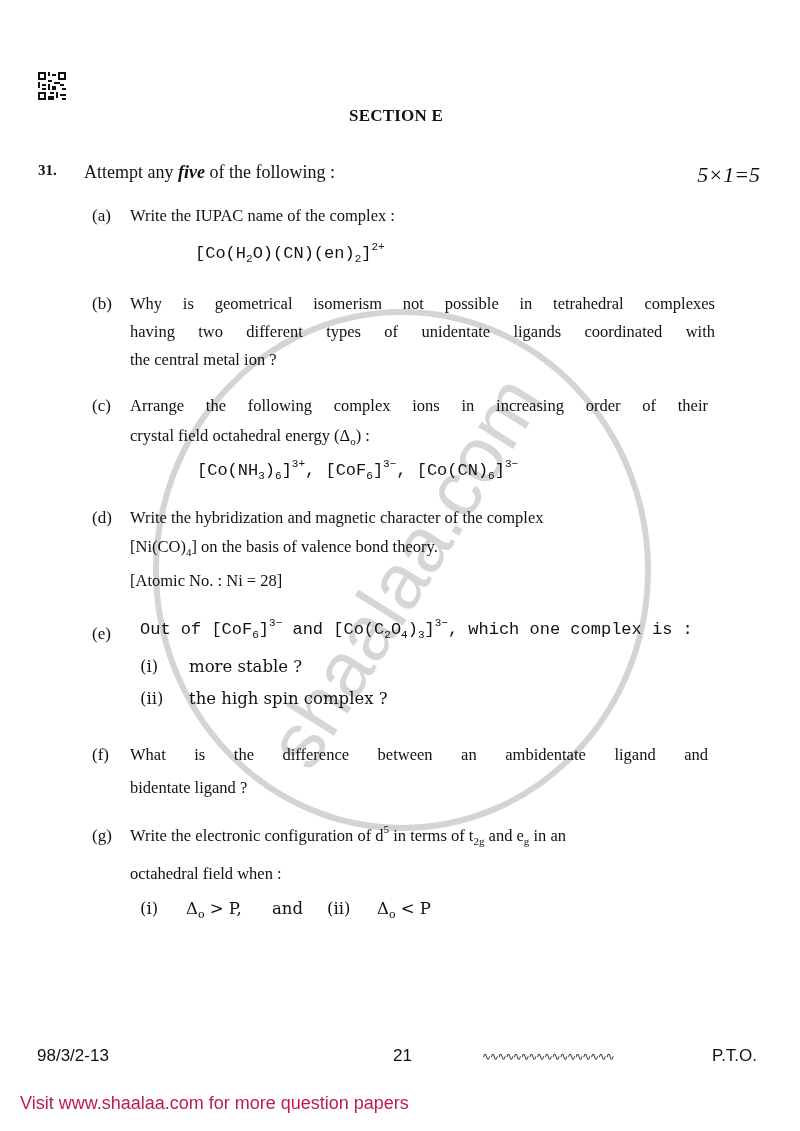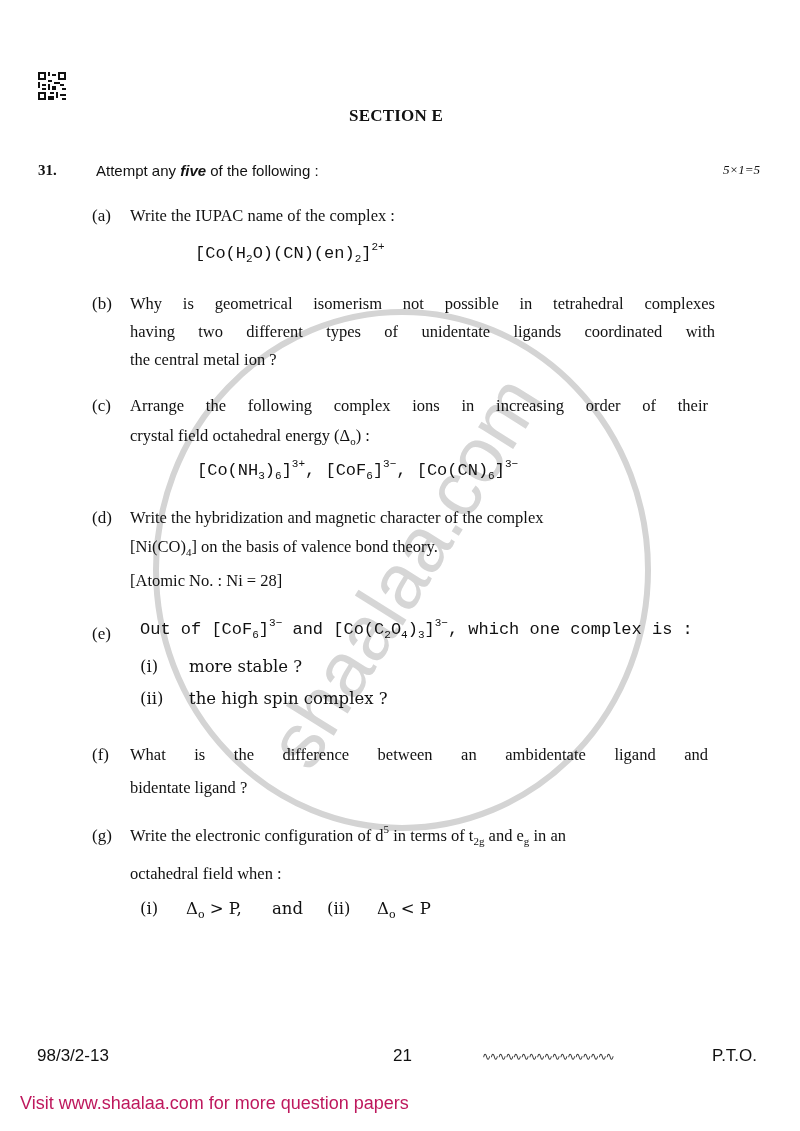--- a/index.html
+++ b/index.html
@@ -3,22 +3,22 @@
   <meta charset="utf-8">
   <style>
     html, body { margin: 0; padding: 0; background: #ffffff; }
     body { width: 800px; height: 1131px; position: relative; overflow: hidden;
            font-family: "DejaVu Serif", "Liberation Serif", serif; color: #111; }
     .abs { position: absolute; }
     .qr { left: 38px; top: 72px; width: 28px; height: 28px; }
     .section-title { left: 0; width: 792px; top: 106px; text-align: center;
                      font-weight: bold; font-size: 17px; font-family: "Liberation Serif", serif; letter-spacing: 0.2px; }
     .qnum { left: 38px; top: 162px; font-weight: bold; font-size: 15px; font-family: Liberation Serif, serif; }
-    .qtext { left: 96px; top: 162px; font-size: 15px; font-family: Liberation Sans, sans-serif; }
-    .marks { right: 40px; top: 162px; font-size: 13px; font-style: italic; font-family: "Liberation Serif", serif; }
+    .qtext { left: 84px; top: 162px; font-size: 18px; font-family: Liberation Serif, serif; }
+    .marks { right: 40px; top: 162px; font-size: 22px; font-style: italic; font-family: "Liberation Serif", serif; }
     .part-label { left: 92px; font-size: 17px; font-family: "Liberation Serif", serif; }
     .line { left: 130px; font-size: 16.5px; line-height: 28px; font-family: Liberation Serif, serif; white-space: nowrap; }
     .just { width: 585px; text-align: justify; text-align-last: justify; white-space: normal; }
     .formula { font-family: Liberation Mono, monospace; font-size: 17px; text-align: center; }
     sub { font-size: 11px; vertical-align: -4px; line-height: 0; }
     sup { font-size: 11px; vertical-align: 8px; line-height: 0; }
     .sub-label { left: 140px; font-size: 16.5px; font-family: "DejaVu Serif", serif; }
     .sub-text { left: 189px; font-size: 16.5px; font-family: "DejaVu Serif", serif; }
     .footer { font-family: "Liberation Sans", "DejaVu Sans", sans-serif; font-size: 17px; top: 1046px; }
     .visit { left: 20px; top: 1093px; font-family: "Liberation Sans", "DejaVu Sans", sans-serif; font-size: 18px; color: #be185d; }

